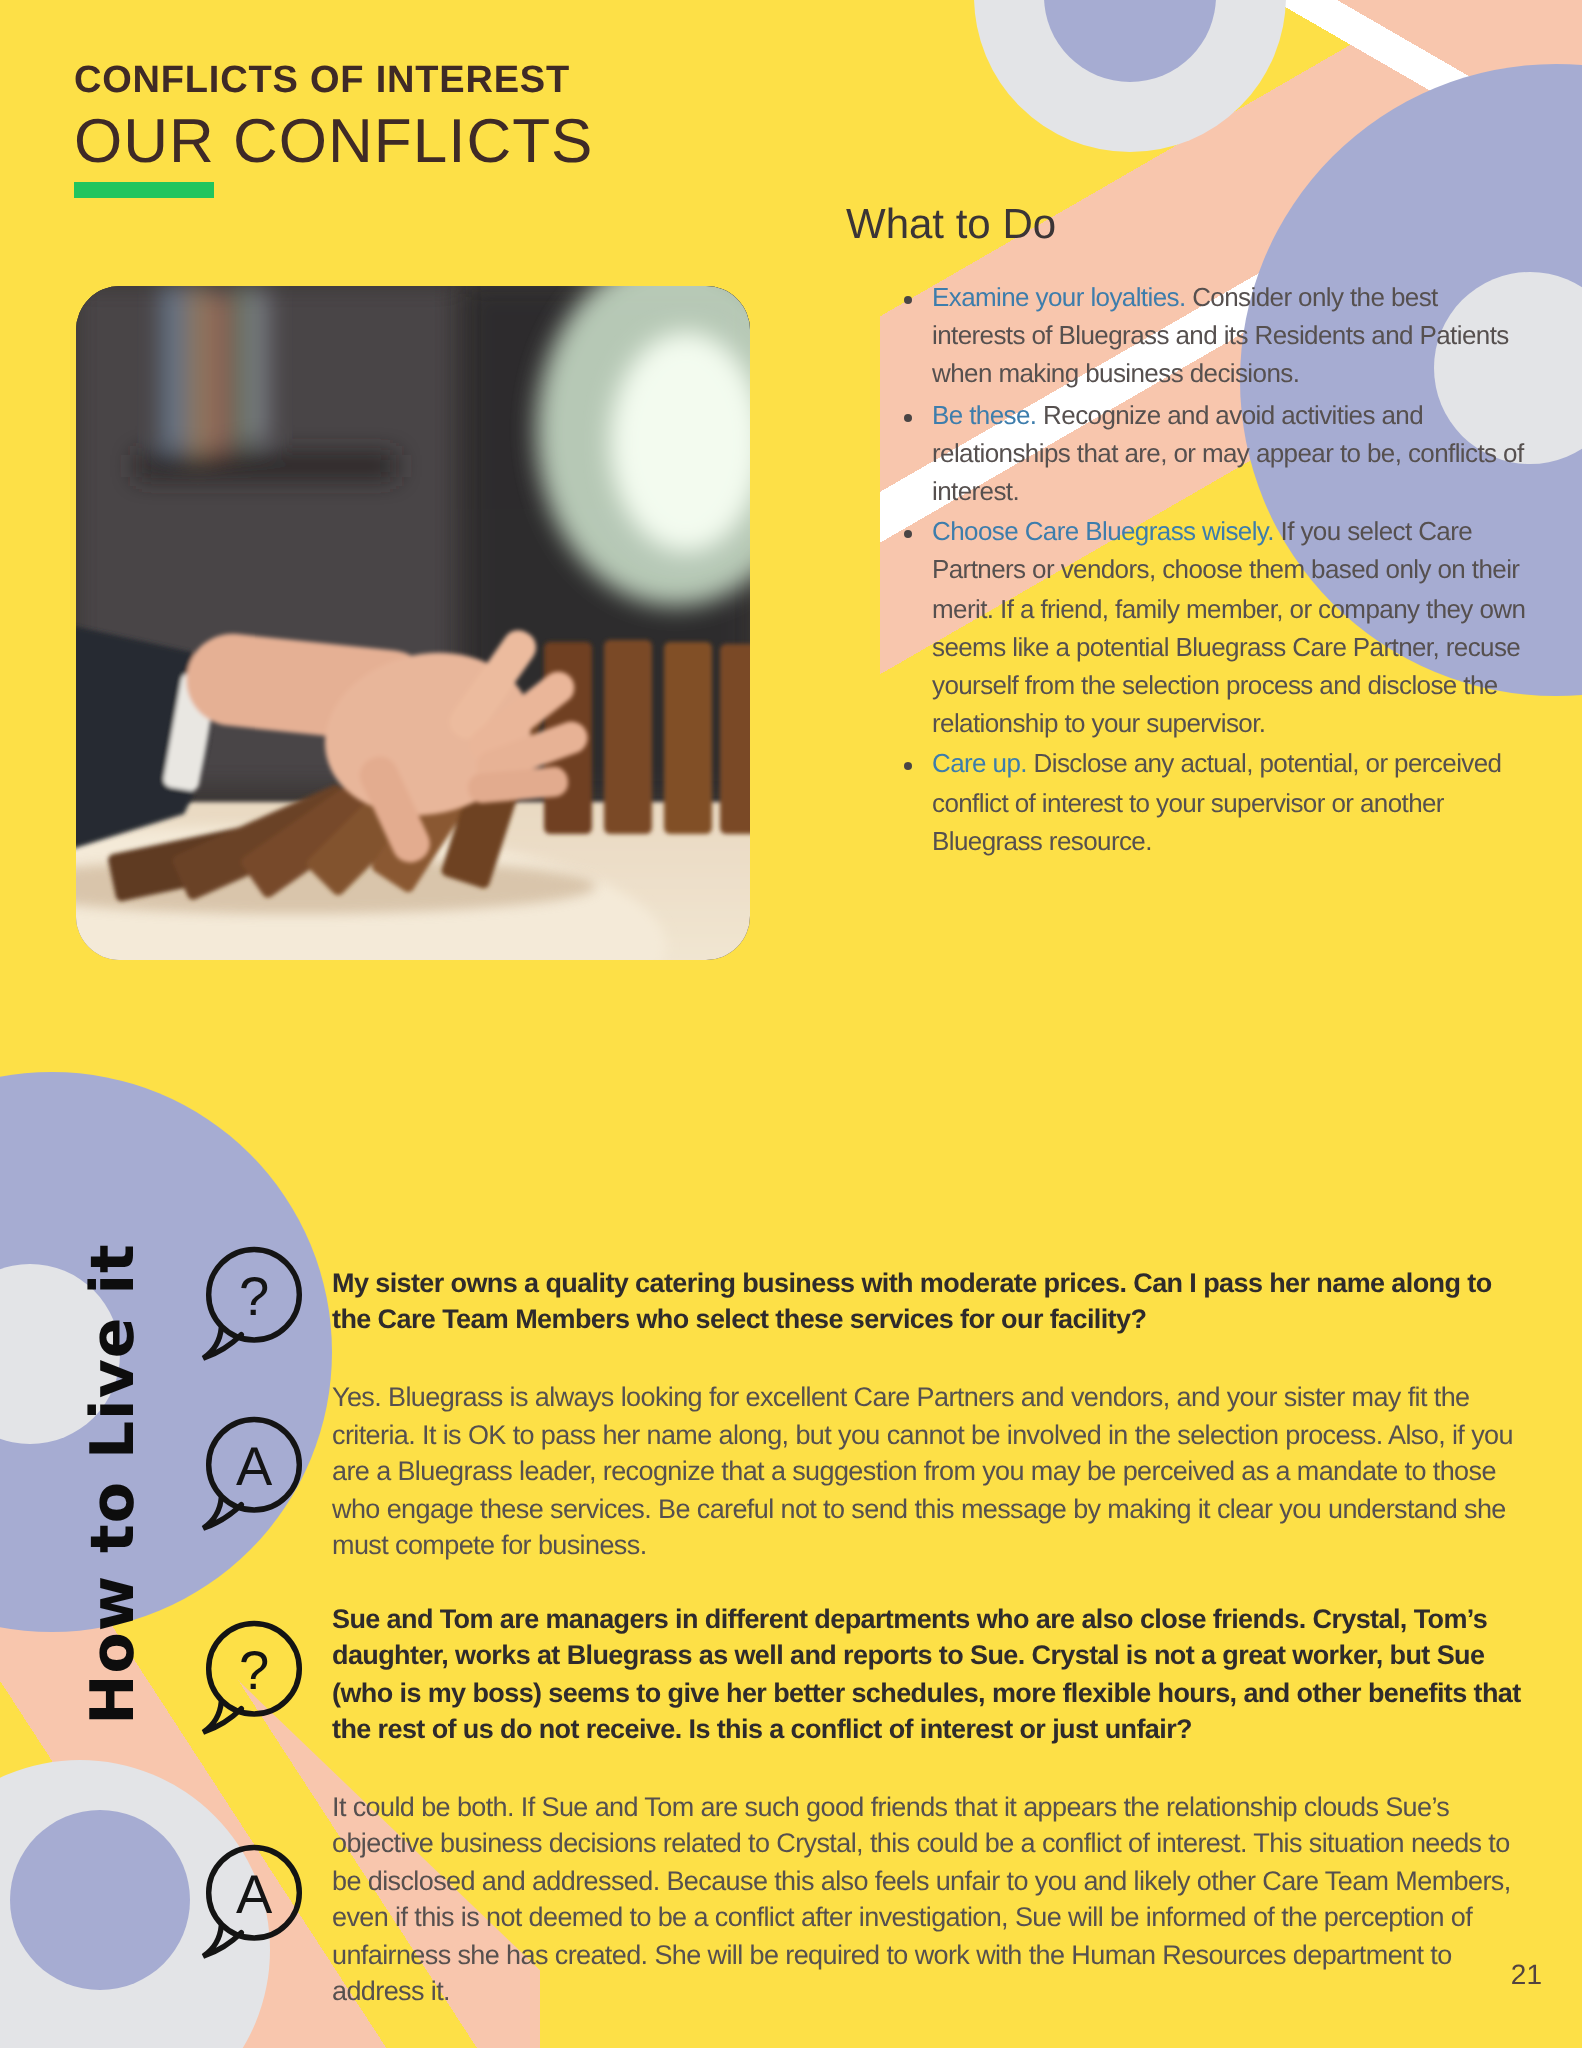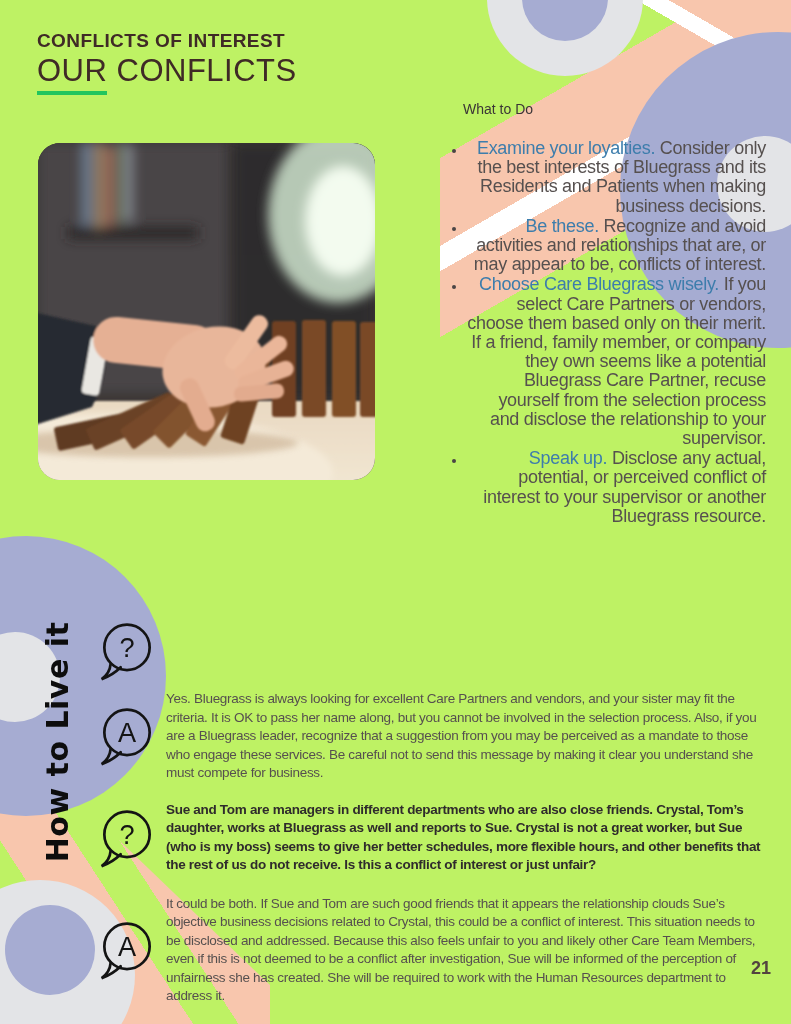--- a/index.html
+++ b/index.html
@@ -1,18 +1,18 @@
 <!DOCTYPE html>
 <html><head>
 <meta charset="utf-8">
 <style>
   html,body{margin:0;padding:0;background:#8a8a8a;}
   .page{
     position:relative;width:791px;height:1024px;margin:0 auto;
-    background:#bef264;overflow:hidden;
+    background:#fde047;overflow:hidden;
     font-family:"Liberation Sans",sans-serif;
   }
   
   .decor{position:absolute;inset:0;z-index:0;pointer-events:none;}
   .circle{position:absolute;border-radius:50%;}
   .stripes-tr{
     position:absolute;left:440px;top:0;width:351px;height:420px;
     background:
       linear-gradient(30deg, rgba(0,0,0,0) 0 462px, #ffffff 462px 478px, #f8c6ad 478px 600px),
       linear-gradient(150deg, rgba(0,0,0,0) 0 137px, #f8c6ad 137px 213px, #ffffff 213px 235px, #f8c6ad 235px 292px, rgba(0,0,0,0) 292px);
@@ -27,37 +27,36 @@
   
   .content{position:absolute;inset:0;z-index:2;}
   .eyebrow{
     position:absolute;left:37px;top:30px;
     font-size:19px;font-weight:bold;letter-spacing:.4px;color:#3f2a26;
   }
   .big-title{
     position:absolute;left:37px;top:53px;
     font-size:31px;letter-spacing:.5px;color:#3f2a26;font-weight:500;
   }
-  .big-title .u{border-bottom:4px solid #22c55e;padding-bottom:3px;}
+  .big-title .u{border-bottom:8px solid #22c55e;padding-bottom:3px;}
   .hero{
     position:absolute;left:38px;top:143px;width:337px;height:337px;
     border-radius:22px;overflow:hidden;background:#35322f;
   }
   .wtd-heading{
-    position:absolute;left:463px;top:101px;
-    font-size:14px;color:#3b3536;
+    position:absolute;left:423px;top:101px;
+    font-size:21px;color:#3b3536;
   }
   .wtd-list{
     position:absolute;left:449px;top:139px;width:300px;
     margin:0;padding:0 0 0 17px;
   }
   .wtd-list li{
-    font-size:18px;line-height:19.2px;letter-spacing:-.3px;color:#56504f;
+    font-size:13px;line-height:19.2px;letter-spacing:-.3px;color:#56504f;
     margin-bottom:1px;
-    text-align:right;
   }
   .wtd-list li::marker{color:#4a4545;font-size:12px;}
   .lead-blue{color:#3d7dac;}
   
   .qa{
     position:absolute;left:98px;top:620px;width:666px;
   }
   .qa-row{display:flex;align-items:center;}
   .qa-row.gap-s{margin-top:8px;}
   .qa-row.gap-m{margin-top:18px;}
@@ -66,22 +65,22 @@
   .qa-text{margin:0;font-size:13.5px;line-height:18.5px;letter-spacing:-.3px;width:596px;}
   .qa-text.q{font-weight:bold;color:#2f2b2c;}
   .qa-text.a{color:#56504f;}
   .vertical-label{
     position:absolute;left:57px;top:742px;
     transform:translate(-50%,-50%) rotate(-90deg);
     white-space:nowrap;font-size:30px;font-weight:800;letter-spacing:.5px;color:#0d0d0d;
     font-family:"DejaVu Sans","Liberation Sans",sans-serif;
   }
   .page-num{
-    position:absolute;right:20px;top:958px;
-    font-size:18px;color:#53443f;font-weight:bold;
+    position:absolute;right:20px;top:979px;
+    font-size:14px;color:#53443f;
   }
   .bubble text{
     font-family:"Liberation Sans",sans-serif;font-size:30px;fill:#141414;
   }
 </style>
 </head>
 <body>
 
 <div class="page">
 
@@ -184,35 +183,36 @@
       </li>
       <li>
         <span class="lead-blue">Be these.</span>
         <span>Recognize and avoid activities and relationships that are, or may appear to be, conflicts of interest.</span>
       </li>
       <li>
         <span class="lead-blue">Choose Care Bluegrass wisely.</span>
         <span>If you select Care Partners or vendors, choose them based only on their merit. If a friend, family member, or company they own seems like a potential Bluegrass Care Partner, recuse yourself from the selection process and disclose the relationship to your supervisor.</span>
       </li>
       <li>
-        <span class="lead-blue">Speak up.</span>
+        <span class="lead-blue">Care up.</span>
         <span>Disclose any actual, potential, or perceived conflict of interest to your supervisor or another Bluegrass resource.</span>
       </li>
     </ul>
 
     <div class="vertical-label">How to Live it</div>
 
     <div class="qa">
 
       <div class="qa-row">
         <svg class="bubble" viewBox="0 0 64 68">
           <circle cx="32" cy="30" r="25" fill="none" stroke="#141414" stroke-width="3"></circle>
           <path d="M14 48 Q13 59 4 65 Q16 61 25 52" fill="none" stroke="#141414" stroke-width="3" stroke-linecap="round"></path>
           <text x="32" y="41" text-anchor="middle">?</text>
         </svg>
+        <p class="qa-text q">My sister owns a quality catering business with moderate prices. Can I pass her name along to the Care Team Members who select these services for our facility?</p>
       </div>
 
       <div class="qa-row gap-s">
         <svg class="bubble" viewBox="0 0 64 68">
           <circle cx="32" cy="30" r="25" fill="none" stroke="#141414" stroke-width="3"></circle>
           <path d="M14 48 Q13 59 4 65 Q16 61 25 52" fill="none" stroke="#141414" stroke-width="3" stroke-linecap="round"></path>
           <text x="32" y="41" text-anchor="middle">A</text>
         </svg>
         <p class="qa-text a">Yes. Bluegrass is always looking for excellent Care Partners and vendors, and your sister may fit the criteria. It is OK to pass her name along, but you cannot be involved in the selection process.  Also, if you are a Bluegrass leader, recognize that a suggestion from you may be perceived as a mandate to those who engage these services. Be careful not to send this message by making it clear you understand she must compete for business.</p>
       </div>

